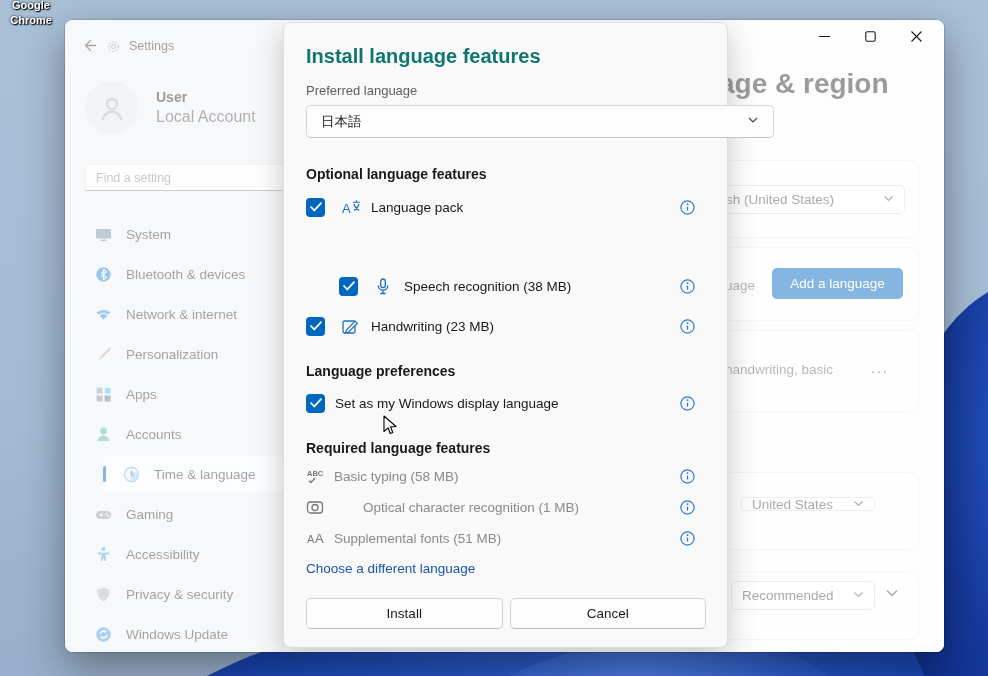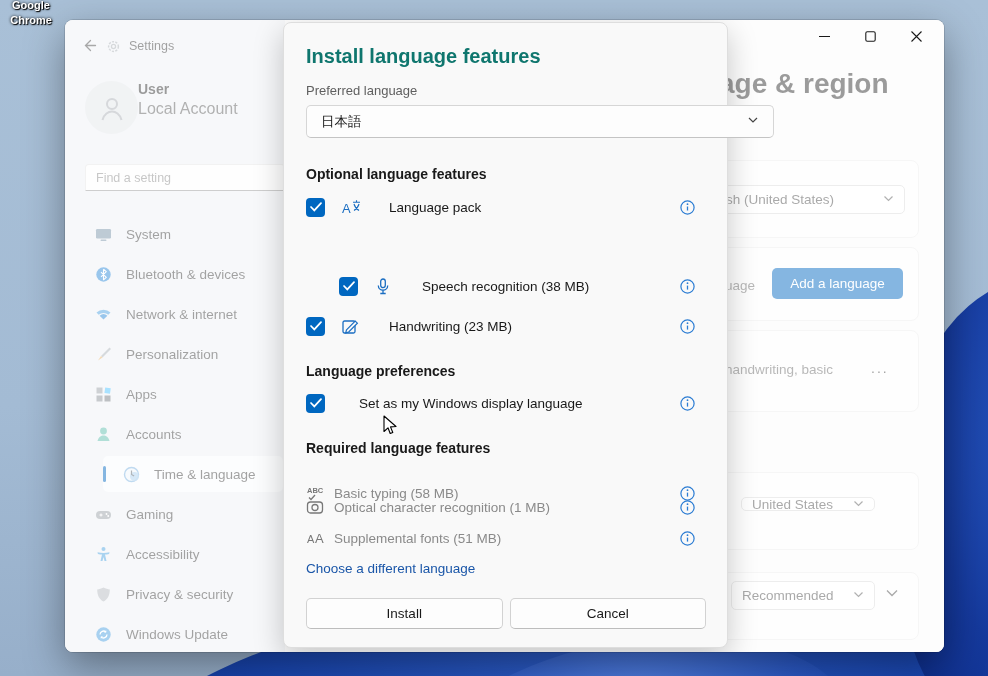--- a/index.html
+++ b/index.html
@@ -29,21 +29,21 @@
     background:#f6f6f6; border-radius:8px; overflow:hidden;
     box-shadow:0 14px 40px rgba(0,0,0,.38), 0 0 0 1px rgba(0,0,0,.12); }
 
   .sidebar { position:absolute; left:0; top:0; width:220px; height:100%;
     background:#eef1f5; }
   .titlebar-left { position:absolute; left:15px; top:17px; display:flex; align-items:center; gap:8px; }
   .back-btn { width:18px; height:18px; color:#4a4a4a; }
   .gear { width:15px; height:15px; opacity:.8; }
   .app-title { font-size:12.5px; color:#3a3a3a; }
 
-  .user-row { position:absolute; left:20px; top:61px; display:flex; align-items:flex-start; }
+  .user-row { position:absolute; left:20px; top:61px; display:flex; align-items:center; gap:18px; }
   .avatar { width:53px; height:53px; border-radius:50%; background:#e2e5e9;
     display:flex; align-items:center; justify-content:center; }
   .user-name { font-size:14px; color:#2f2f2f; font-weight:bold; }
   .user-type { font-size:16px; color:#5c5c5c; margin-top:3px; }
 
   .search-box { position:absolute; left:20px; top:144px; width:200px; height:27px;
     background:#fdfdfd; border:1px solid #e3e3e3; border-bottom:1px solid #9a9a9a;
     border-radius:4px 4px 0 0; }
   .search-box input { width:100%; height:100%; border:none; outline:none; background:transparent;
     font-size:12.5px; color:#333; padding:0 10px; font-family:inherit; }
@@ -87,21 +87,21 @@
   .dlg-select { position:absolute; left:22px; top:82px; width:468px; height:33px;
     background:#fdfdfd; border:1px solid #d6d6d6; border-bottom-color:#c4c4c4; border-radius:5px;
     display:flex; align-items:center; justify-content:space-between; padding:0 14px;
     font-size:13.5px; color:#191919; }
   .sec-head { position:absolute; left:22px; font-size:14px; font-weight:bold; color:#191919; }
   .feat-row { position:absolute; left:22px; width:400px; height:24px;
     display:flex; align-items:center; }
   .chk { width:19px; height:19px; border-radius:4px; background:#0067c0;
     display:flex; align-items:center; justify-content:center; flex:0 0 19px; }
   .feat-ico { width:19px; height:18px; margin-left:17px; display:flex; align-items:center; }
-  .feat-label { font-size:13.5px; color:#191919; margin-left:28px; }
+  .feat-label { font-size:13.5px; color:#191919; margin-left:10px; }
   .req-label { font-size:13.5px; color:#8a8a8a; margin-left:9px; }
   .info { position:absolute; right:11px; width:15px; height:15px; }
   .indent { margin-left:33px; }
   .dlg-link { position:absolute; left:22px; top:538px; font-size:13.5px; color:#1a56a8; text-decoration:none; }
   .dlg-buttons { position:absolute; left:22px; top:575px; width:400px; display:flex; gap:7px; }
   .dlg-btn { flex:1; height:31px; background:#fdfdfd; border:1px solid #d2d2d2;
     border-bottom-color:#bdbdbd; border-radius:5px; font-size:13.5px; color:#191919; font-family:inherit; }
 
   .cursor { position:absolute; left:383px; top:415px; z-index:60; }
 </style>
@@ -430,50 +430,50 @@
       </div>
 
       <div class="sec-head" style="top:340px;">Language preferences</div>
 
       <div class="feat-row" style="top:368px;">
         <span class="chk">
           <svg width="12" height="10" viewBox="0 0 12 10">
               <path d="M1 5l3.3 3.4L11 1.2" stroke="#fff" stroke-width="1.7" fill="none" stroke-linecap="round"></path>
             </svg>
         </span>
-        <span class="feat-label" style="margin-left:34px;">Set as my Windows display language</span>
+        <span class="feat-label" style="margin-left:10px;">Set as my Windows display language</span>
         <span class="info">
           <svg width="15" height="15" viewBox="0 0 15 15">
               <circle cx="7.5" cy="7.5" r="6.6" fill="none" stroke="#2b7cd3" stroke-width="1.2"></circle>
               <path d="M7.5 6.6v4" stroke="#2b7cd3" stroke-width="1.3"></path>
               <circle cx="7.5" cy="4.2" r=".9" fill="#2b7cd3"></circle>
             </svg>
         </span>
       </div>
 
       <div class="sec-head" style="top:417px;">Required language features</div>
 
-      <div class="feat-row" style="top:441px;margin-top:17px;">
+      <div class="feat-row" style="top:441px;">
         <span class="feat-ico" style="margin-left:0;">
           <svg width="19" height="17" viewBox="0 0 19 17">
               <text x="1" y="8" font-size="7.5" font-weight="bold" fill="#787878" font-family="Liberation Sans">ABC</text>
               <path d="M3 12.5l2 2 4-4.5" stroke="#787878" stroke-width="1.3" fill="none"></path>
             </svg>
         </span>
         <span class="req-label">Basic typing (58 MB)</span>
         <span class="info">
           <svg width="15" height="15" viewBox="0 0 15 15">
               <circle cx="7.5" cy="7.5" r="6.6" fill="none" stroke="#2b7cd3" stroke-width="1.2"></circle>
               <path d="M7.5 6.6v4" stroke="#2b7cd3" stroke-width="1.3"></path>
               <circle cx="7.5" cy="4.2" r=".9" fill="#2b7cd3"></circle>
             </svg>
         </span>
       </div>
 
-      <div class="feat-row" style="top:472px;">
+      <div class="feat-row" style="top:472px;gap:29px;">
         <span class="feat-ico" style="margin-left:0;">
           <svg width="18" height="17" viewBox="0 0 18 17">
               <rect x="1.5" y="3" width="15" height="11" rx="3" fill="none" stroke="#787878" stroke-width="1.3"></rect>
               <circle cx="9" cy="8.5" r="3" fill="none" stroke="#787878" stroke-width="1.3"></circle>
             </svg>
         </span>
         <span class="req-label">Optical character recognition (1 MB)</span>
         <span class="info">
           <svg width="15" height="15" viewBox="0 0 15 15">
               <circle cx="7.5" cy="7.5" r="6.6" fill="none" stroke="#2b7cd3" stroke-width="1.2"></circle>

